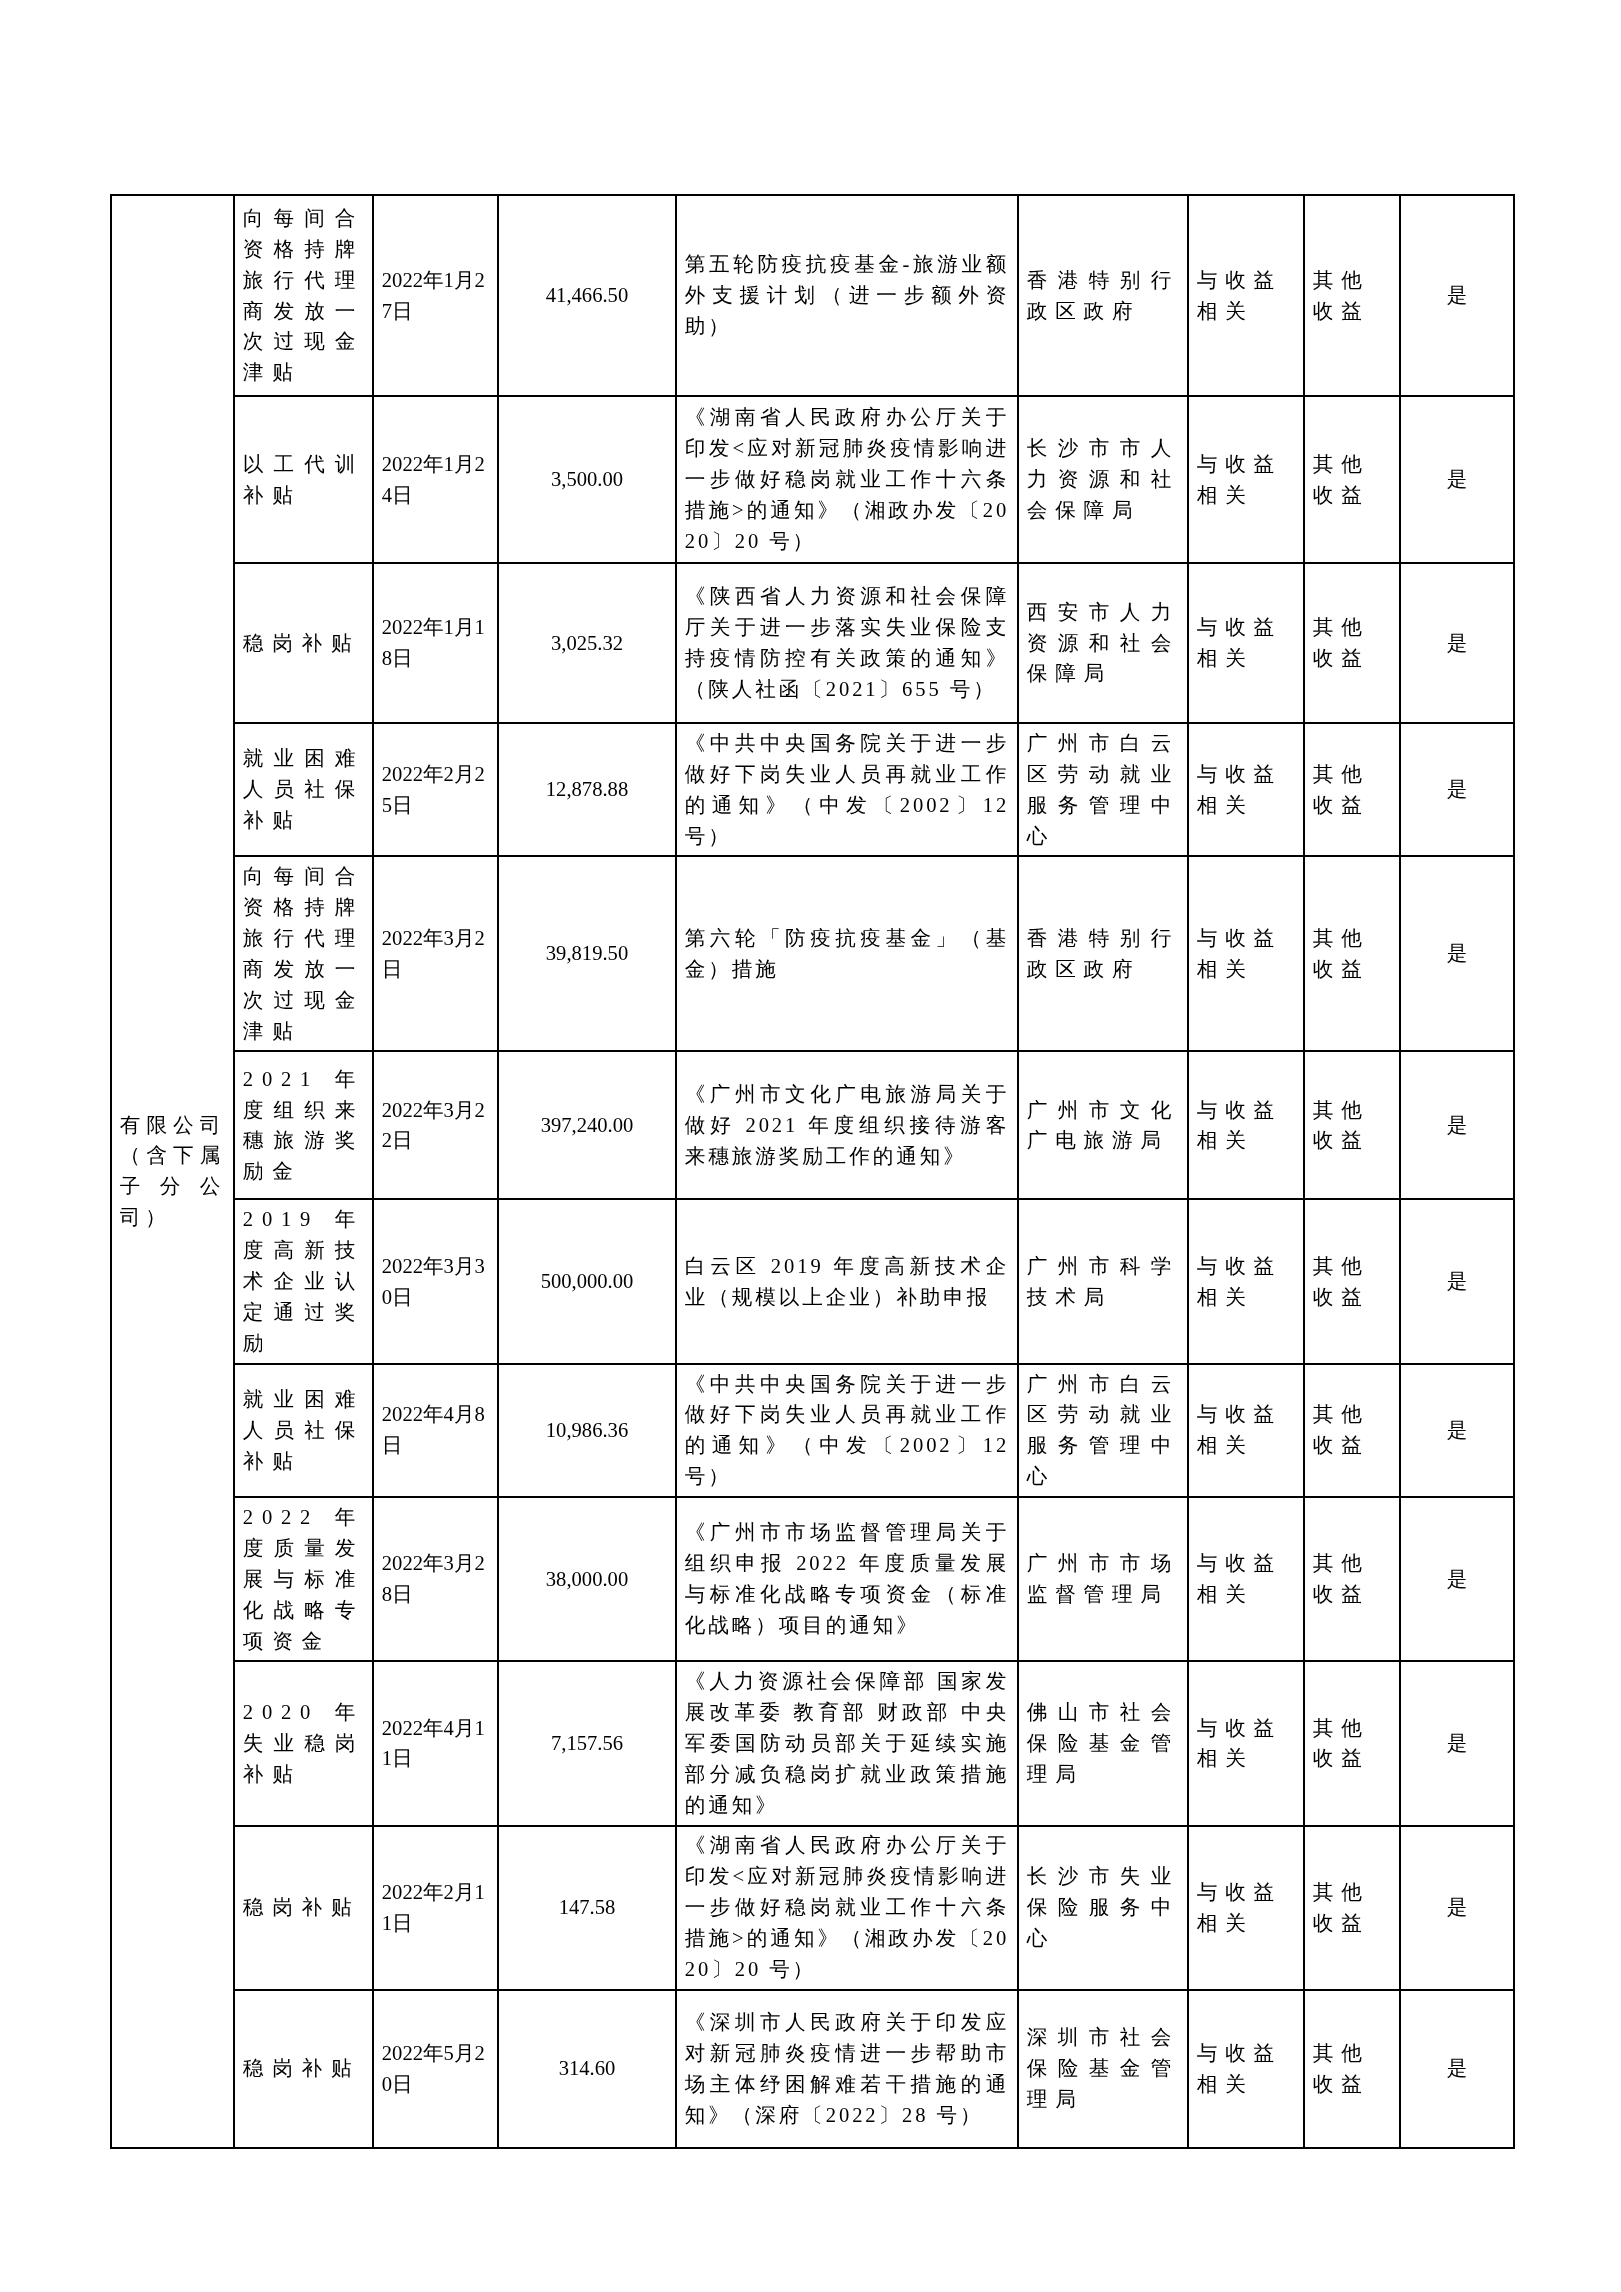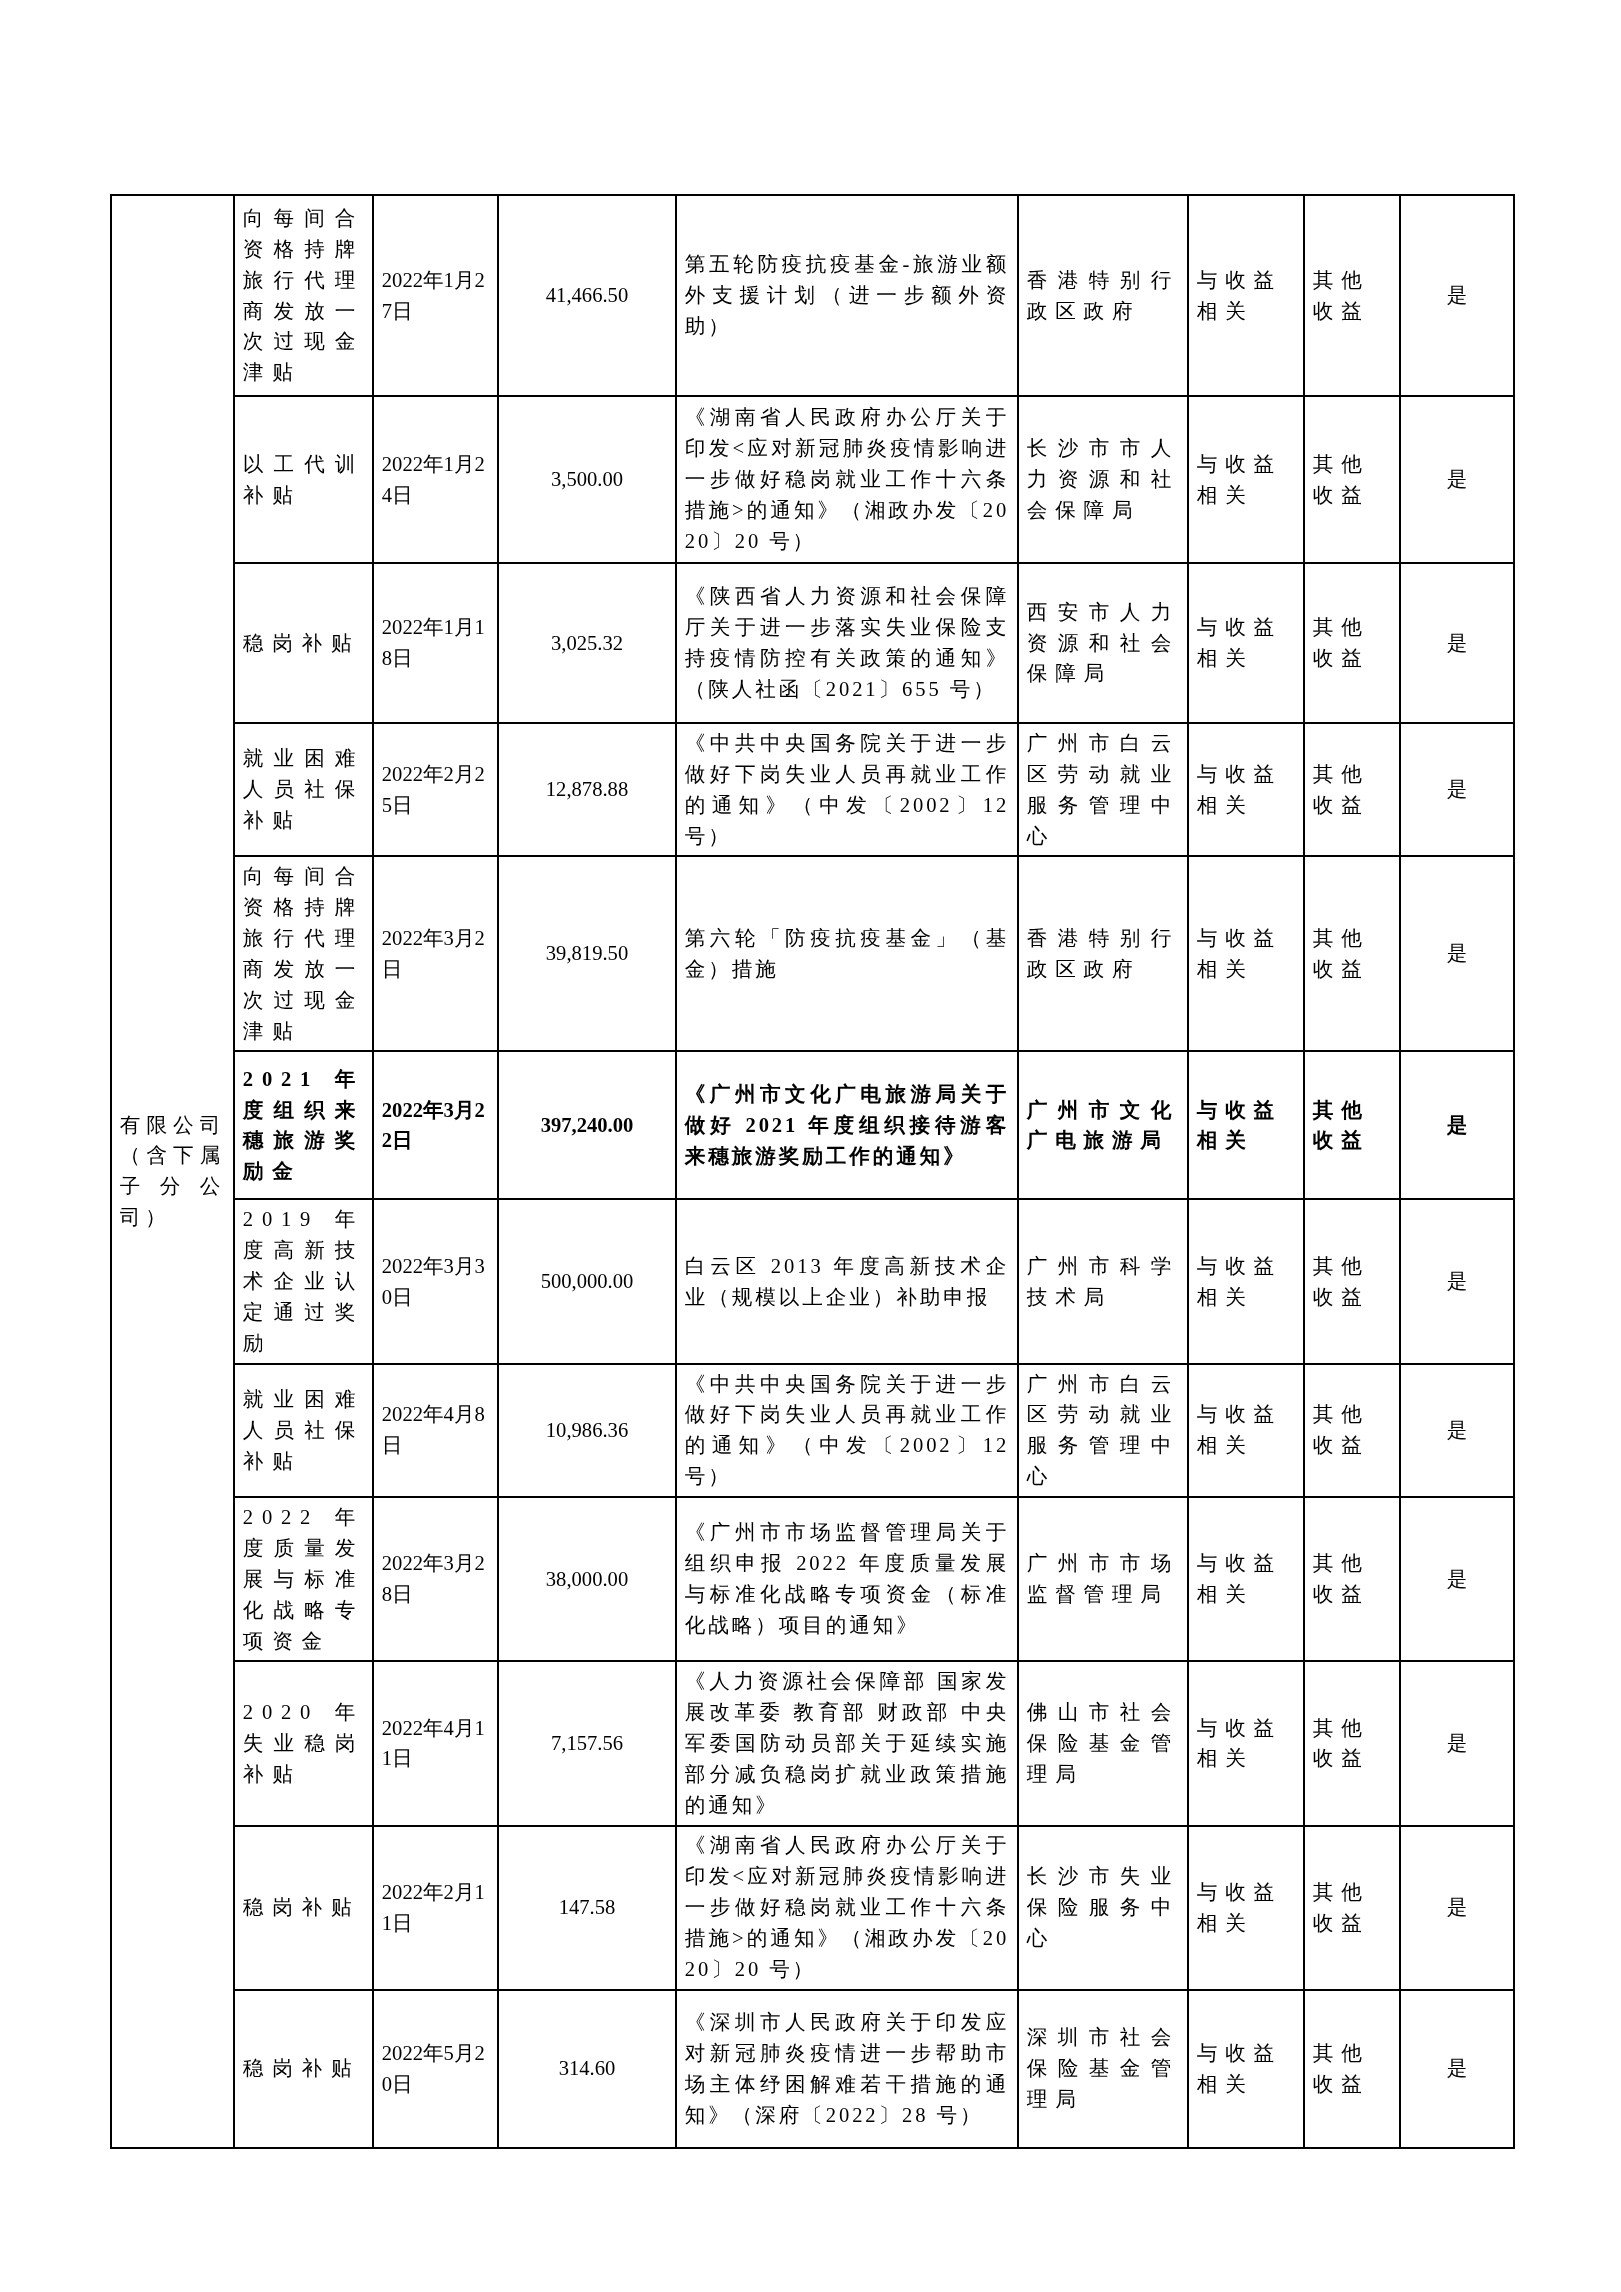--- a/index.html
+++ b/index.html
@@ -86,21 +86,21 @@
     text-align: center;
     padding: 3.9px 5.9px;
     border-right-width: 2.9px;
   }
   
   tr.r1  { height: 201px; }
   tr.r2  { height: 167px; }
   tr.r3  { height: 160px; }
   tr.r4  { height: 123px; }
   tr.r5  { height: 193px; }
-  tr.r6  { height: 148px; font-weight: bold; }
+  tr.r6  { height: 148px; }
   tr.r7  { height: 120px; padding-left: 12px; }
   tr.r8  { height: 128px; }
   tr.r9  { height: 155px; }
   tr.r10 { height: 160px; }
   tr.r11 { height: 152px; }
   tr.r12 { height: 158px; }
   tr.r1 td  { border-top-width: 2.9px; }
   tr.r12 td { border-bottom-width: 2.9px; }
 </style>
 </head>
@@ -178,21 +178,21 @@
         <td class="cell-policy">《广州市文化广电旅游局关于做好 2021 年度组织接待游客来穗旅游奖励工作的通知》</td>
         <td class="cell-agency">广州市文化广电旅游局</td>
         <td class="cell-relation">与收益相关</td>
         <td class="cell-type">其他收益</td>
         <td class="cell-yes">是</td>
       </tr>
       <tr class="r7">
         <td class="cell-subsidy">2019 年度高新技术企业认定通过奖励</td>
         <td class="cell-date">2022年3月30日</td>
         <td class="cell-amount">500,000.00</td>
-        <td class="cell-policy">白云区 2013 年度高新技术企业（规模以上企业）补助申报</td>
+        <td class="cell-policy">白云区 2019 年度高新技术企业（规模以上企业）补助申报</td>
         <td class="cell-agency">广州市科学技术局</td>
         <td class="cell-relation">与收益相关</td>
         <td class="cell-type">其他收益</td>
         <td class="cell-yes">是</td>
       </tr>
       <tr class="r8">
         <td class="cell-subsidy">就业困难人员社保补贴</td>
         <td class="cell-date">2022年4月8日</td>
         <td class="cell-amount">10,986.36</td>
         <td class="cell-policy">《中共中央国务院关于进一步做好下岗失业人员再就业工作的通知》（中发〔2002〕12 号）</td>

